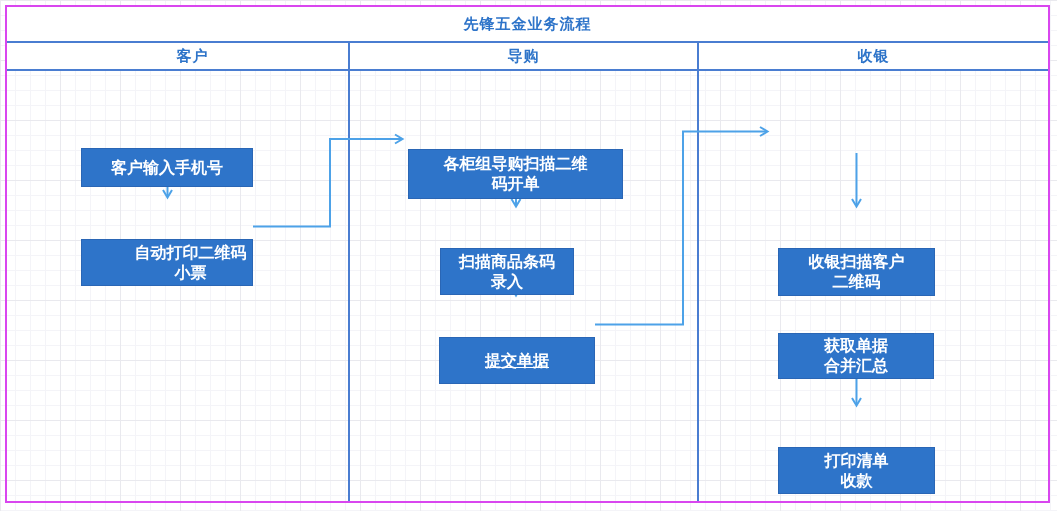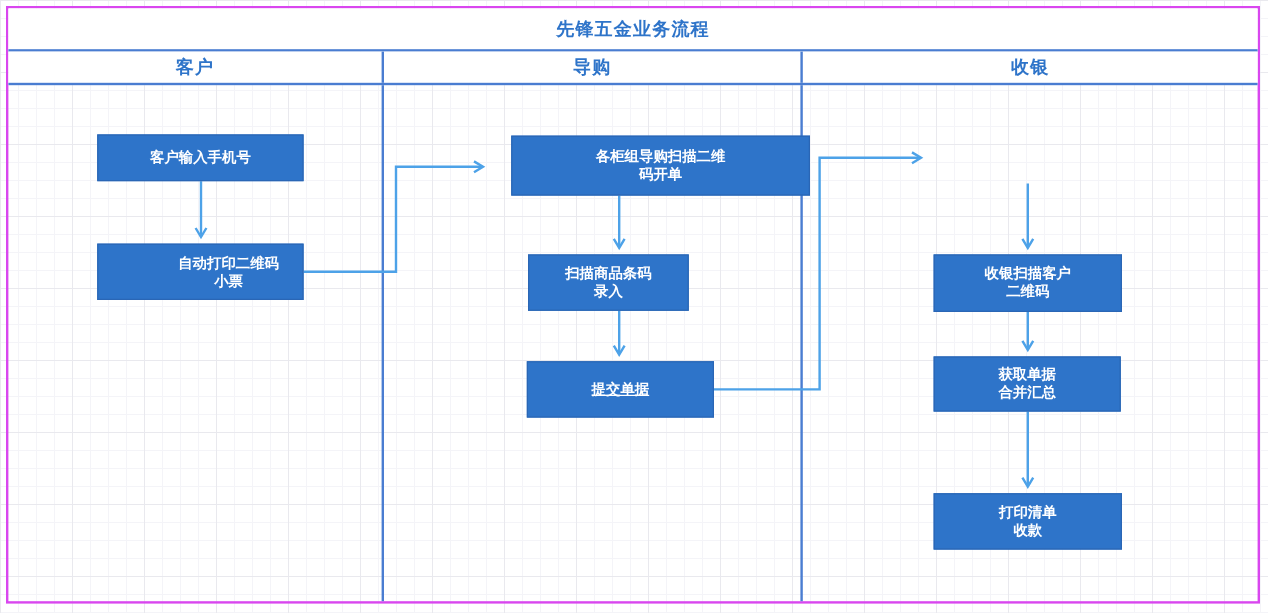--- a/index.html
+++ b/index.html
@@ -29,38 +29,39 @@
   }
   .title-text {
     color: #2e74c9; font-size: 15px; font-weight: bold; letter-spacing: 1px;
   }
   .header-row {
     height: 28px; flex: 0 0 28px; background: #ffffff;
     border-bottom: 2px solid #4a7dd1; box-sizing: border-box;
     display: flex;
   }
   .body-row { flex: 1 1 auto; display: flex; }
-  .lane-col-1 { width: 313px; flex: 0 0 313px; border-right: 2px solid #4a7dd1; box-sizing: border-box; }
+  .lane-col-1 { width: 313px; flex: 0 0 313px; border-right: 2px solid #4a7dd1; box-sizing: border-box; margin-left: 30px; }
   .lane-col-2 { width: 349px; flex: 0 0 349px; border-right: 2px solid #4a7dd1; box-sizing: border-box; }
   .lane-col-3 { flex: 1 1 auto; }
   .lane-header {
     display: flex; align-items: center; justify-content: center;
     color: #2e74c9; font-size: 15px; font-weight: bold; letter-spacing: 1px;
   }
 
   .node {
     position: absolute; background: #2e74c9; border: 1px solid #2a66b5;
-    box-sizing: border-box; color: #ffffff; font-size: 12px; font-weight: bold;
+    box-sizing: border-box; color: #ffffff; font-size: 16px; font-weight: bold;
     display: flex; align-items: center; justify-content: center;
     text-align: center; white-space: pre-line; line-height: 1.25;
     cursor: default;
+    margin-top: 36px;
   }
   .n0 { left: 81px;  top: 112px; width: 172px; height: 39px; }
   .n1 { left: 81px;  top: 203px; width: 172px; height: 47px; padding-left: 47px; }
-  .n2 { left: 426px; top: 113px; width: 249px; height: 50px; }
+  .n2 { left: 408px; top: 113px; width: 215px; height: 50px; }
   .n3 { left: 440px; top: 212px; width: 134px; height: 47px; }
   .n4 { left: 439px; top: 301px; width: 156px; height: 47px; text-decoration: underline; }
   .n5 { left: 773px; top: 110px; width: 167px; height: 43px; }
   .n6 { left: 778px; top: 212px; width: 157px; height: 48px; }
   .n7 { left: 778px; top: 297px; width: 156px; height: 46px; }
   .n8 { left: 778px; top: 411px; width: 157px; height: 47px; }
 
   .connectors {
     position: absolute; left: 0; top: 0; width: 1057px; height: 511px;
     pointer-events: none;

